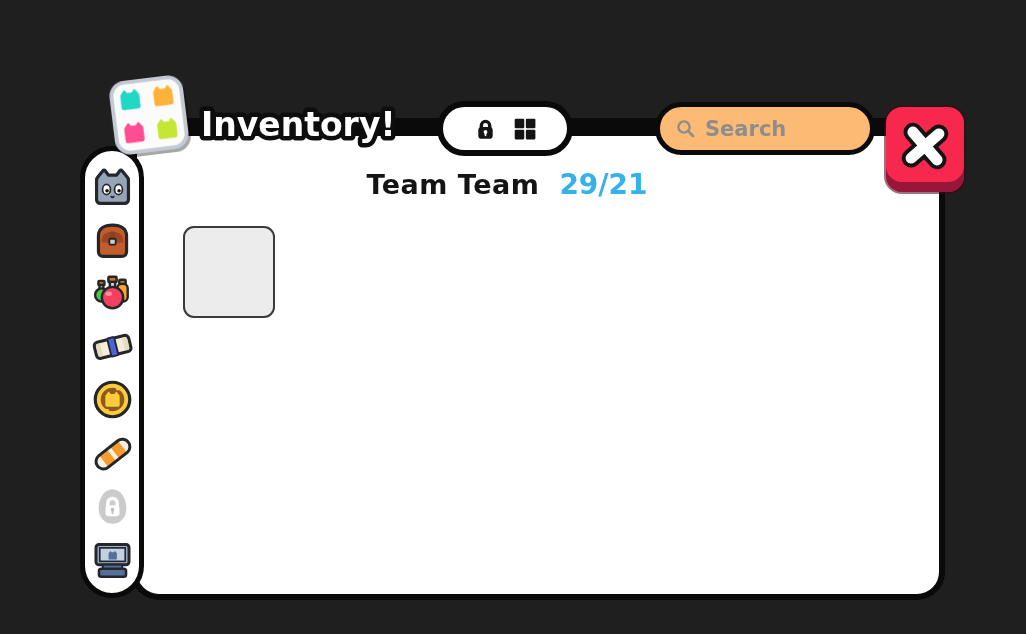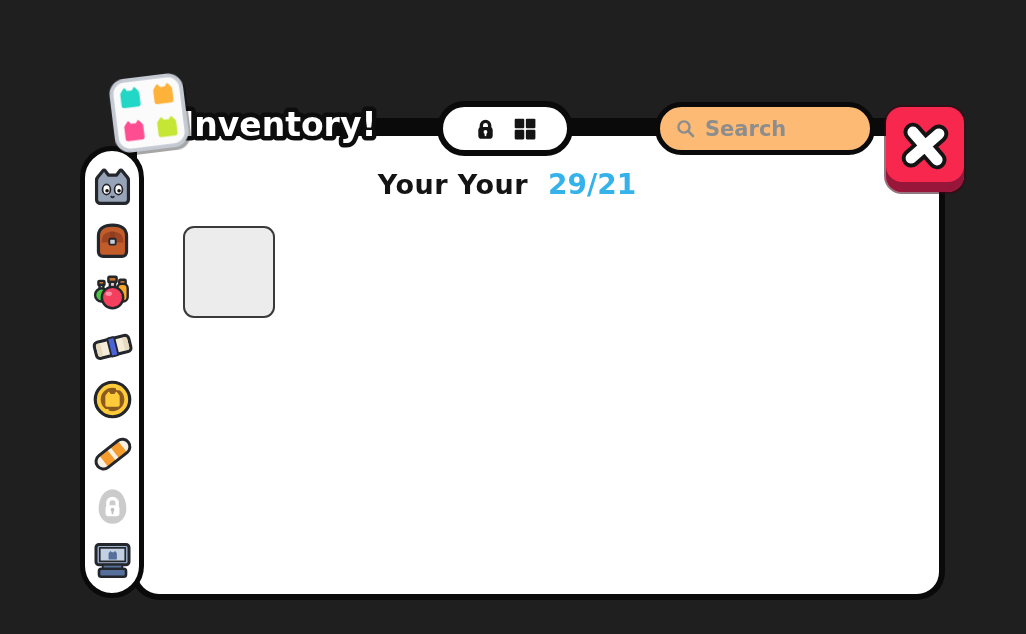--- a/index.html
+++ b/index.html
@@ -17,21 +17,21 @@
   .sidebar {
     position:absolute; left:80px; top:146px; width:64px; height:452px;
     background:#ffffff; border:5px solid #0A0A0A; border-radius:32px;
     display:flex; flex-direction:column; align-items:center;
     justify-content:space-between; padding:12px 4px 10px; z-index:5;
   }
   .side-item { width:46px; height:46px; display:flex; align-items:center; justify-content:center; cursor:pointer; }
   .side-item svg { width:45px; height:45px; }
   .side-item.locked svg { opacity:0.95; }
 
-  .title-group { position:absolute; left:110px; top:72px; z-index:6; display:flex; align-items:center; }
+  .title-group { position:absolute; left:110px; top:72px; z-index:6; display:flex; align-items:flex-end;gap:19px; }
   .title-icon { width:78px; height:78px; transform:rotate(-7deg); filter:drop-shadow(2px 3px 0 rgba(0,0,0,0.35)); }
   .title-text { margin-left:-12px; margin-top:24px; }
 
   .pill-controls {
     position:absolute; left:437px; top:101px; width:136px; height:55px;
     background:#ffffff; border:6px solid #0A0A0A; border-radius:30px;
     display:flex; align-items:center; justify-content:center; gap:12px; z-index:6;
   }
   .pill-controls .ctl { width:28px; height:28px; display:flex; align-items:center; justify-content:center; cursor:pointer; }
 
@@ -210,19 +210,19 @@
         <rect x="5.2" y="5.8" width="13.6" height="7.2" fill="#C3D0E2" stroke="#23262B" stroke-width="0.9"></rect>
         <path transform="translate(9,6.6) scale(0.26)" fill="#54709B" d="M3.5 19 L3.5 8.6 C3.5 7.9 3.8 7.3 4.3 6.8 L6.9 3.6 C7.2 3.2 7.8 3.2 8.1 3.6 L9.8 5.9 L14.2 5.9 L15.9 3.6 C16.2 3.2 16.8 3.2 17.1 3.6 L19.7 6.8 C20.2 7.3 20.5 7.9 20.5 8.6 L20.5 19 C20.5 20.1 19.6 21 18.5 21 L5.5 21 C4.4 21 3.5 20.1 3.5 19 Z"></path>
         <rect x="6.8" y="14.8" width="10.4" height="2.4" fill="#54709B" stroke="#23262B" stroke-width="1"></rect>
         <rect x="4.8" y="16.9" width="14.4" height="4.3" rx="1.2" fill="#54709B" stroke="#23262B" stroke-width="1.4"></rect>
       </svg>
     </div>
 
   </div>
 
   <div class="team-header">
-    <span class="team-label">Your Your</span>
+    <span class="team-label">Team Team</span>
     <span class="team-count">29/21</span>
   </div>
 
   <div class="empty-slot"></div>
 
 </div>
 
 </body></html>

